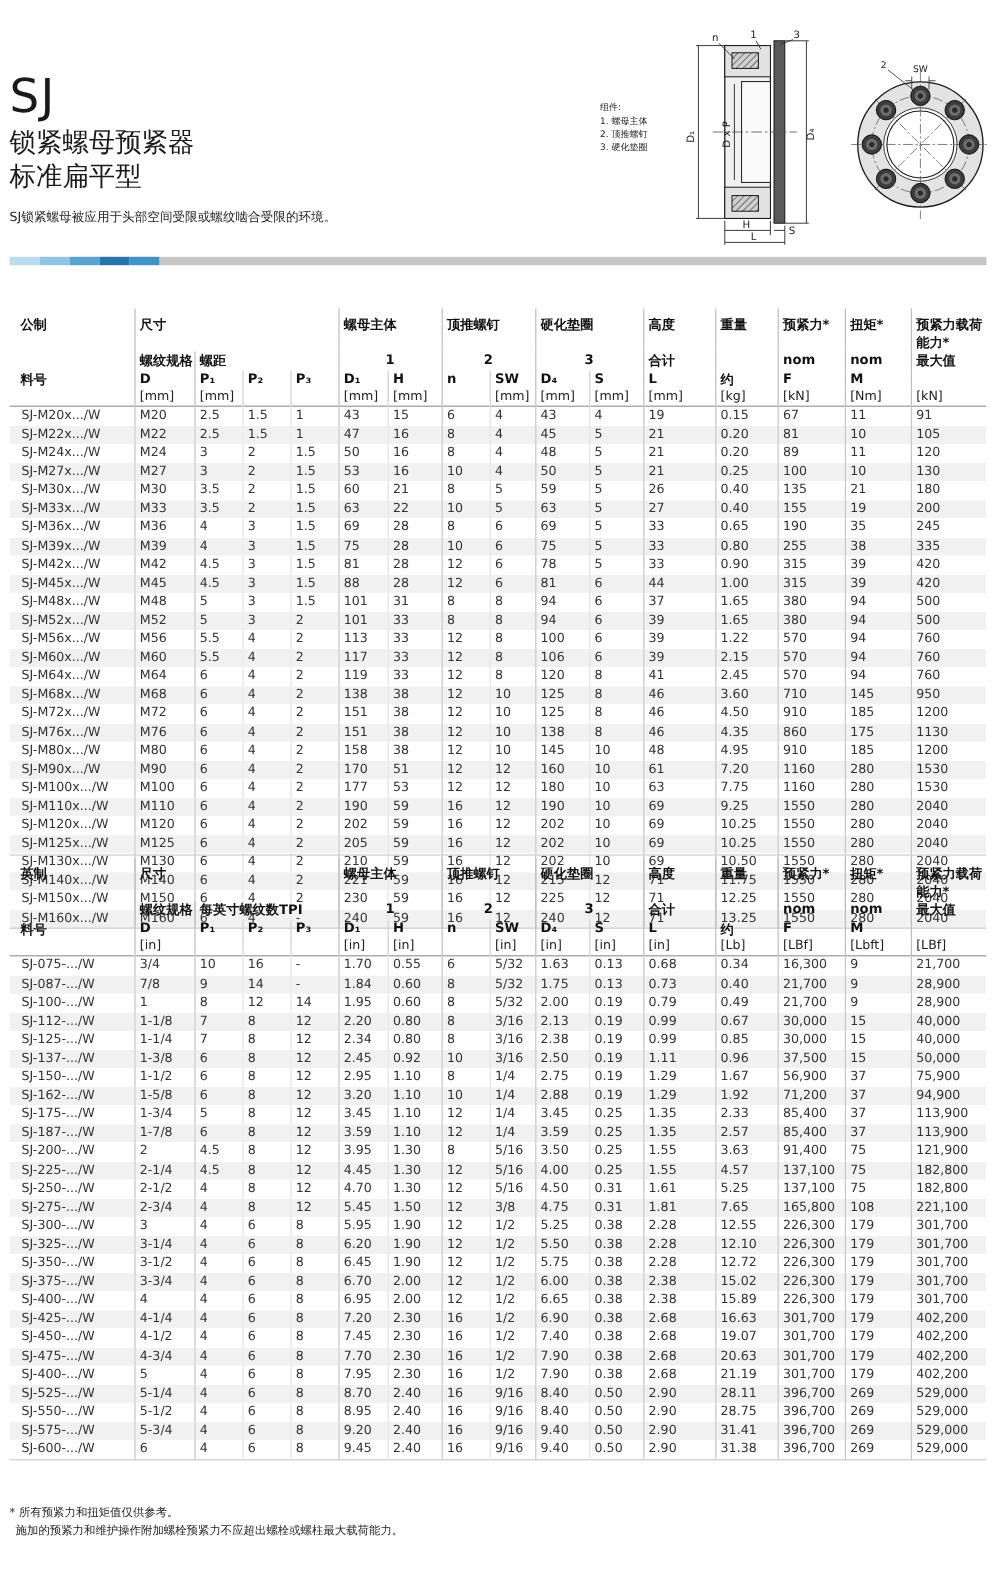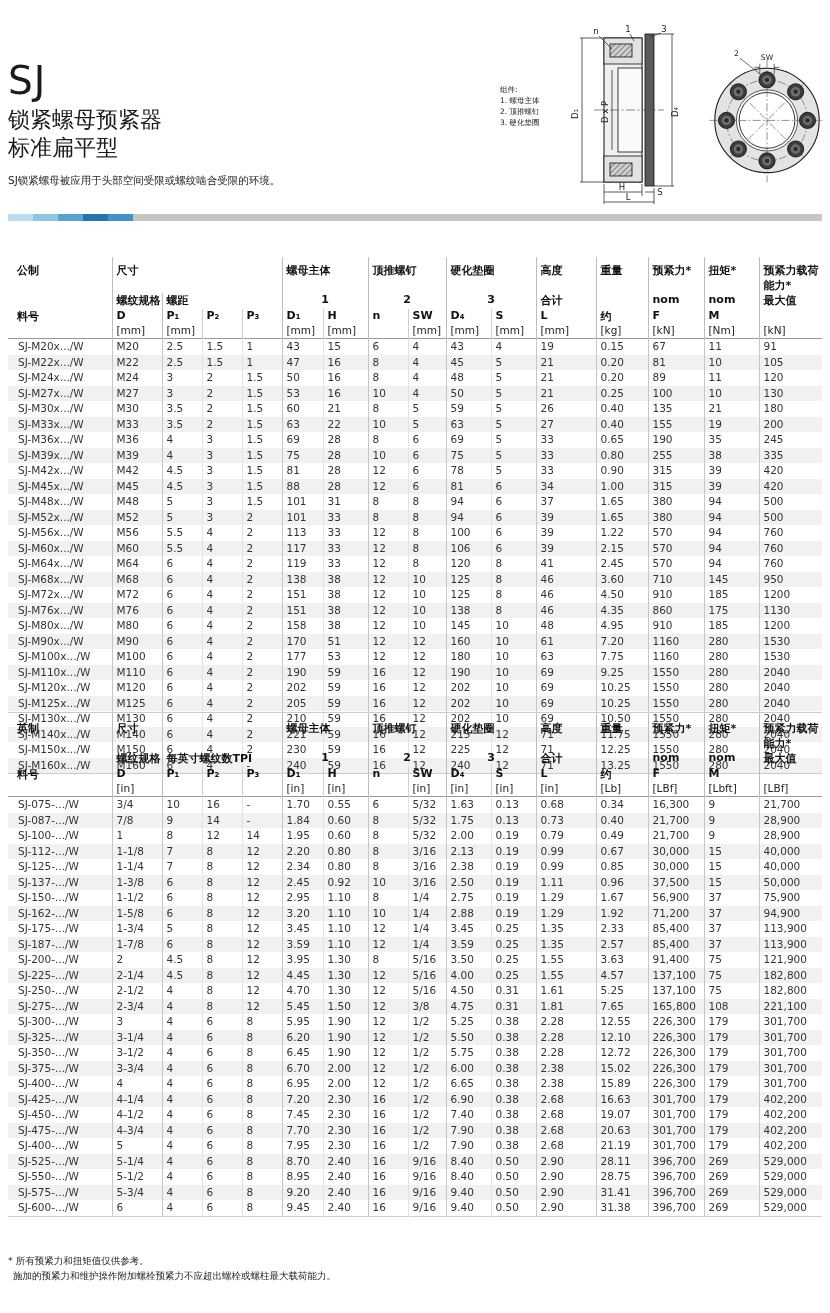--- a/index.html
+++ b/index.html
@@ -446,21 +446,21 @@
             <td class="bg">M45</td>
             <td class="bg">4.5</td>
             <td class="bs">3</td>
             <td class="bs">1.5</td>
             <td class="bg">88</td>
             <td class="bs">28</td>
             <td class="bg">12</td>
             <td class="bs">6</td>
             <td class="bg">81</td>
             <td class="bs">6</td>
-            <td class="bg">34</td>
+            <td class="bg">44</td>
             <td class="bg">1.00</td>
             <td class="bg">315</td>
             <td class="bg">39</td>
             <td class="bg">420</td>
           </tr>
           <tr>
             <td class="c0">SJ-M48x.../W</td>
             <td class="bg">M48</td>
             <td class="bg">5</td>
             <td class="bs">3</td>

